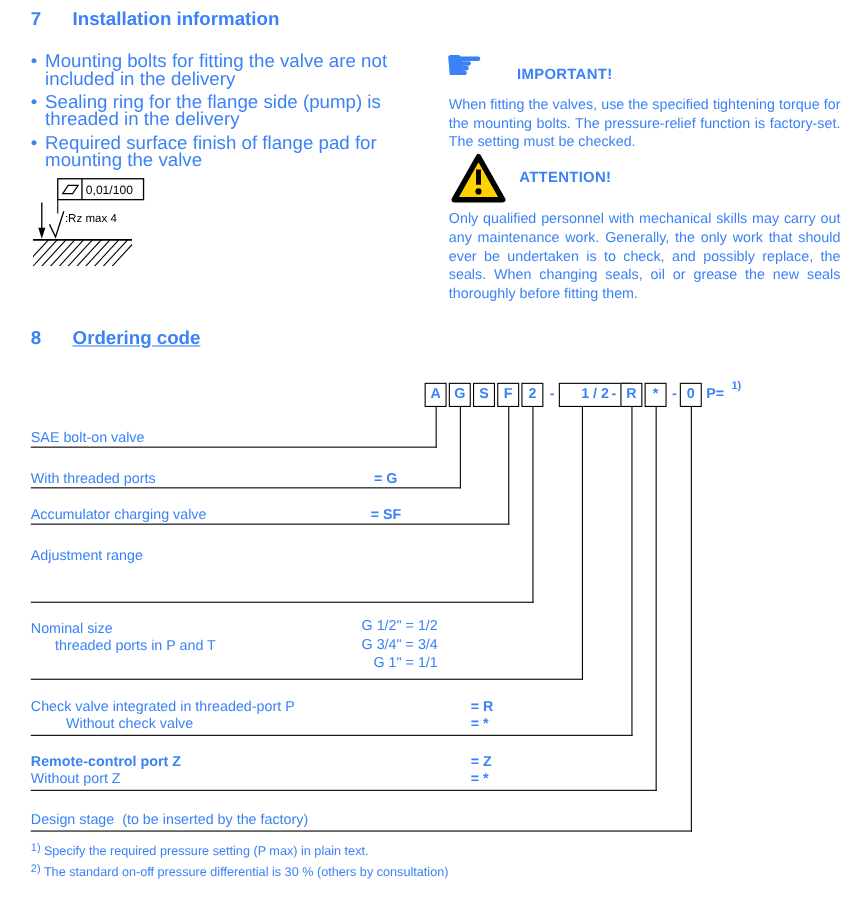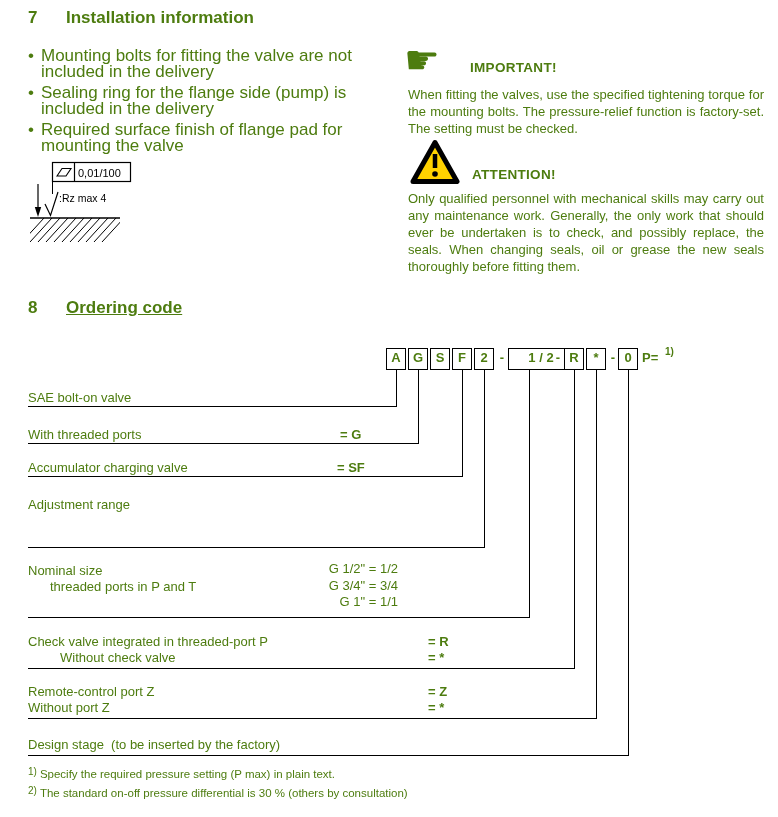--- a/index.html
+++ b/index.html
@@ -1,16 +1,16 @@
 <!DOCTYPE html>
 <html><head>
 <meta charset="utf-8">
 <style>
   html,body{margin:0;padding:0;background:#fff;}
-  .page{position:relative;width:778px;height:817px;background:#fff;color:#4d7c0f;
+  .page{position:relative;width:778px;height:817px;background:#fff;color:#3b82f6;
         font-family:"Liberation Sans","DejaVu Sans",sans-serif;overflow:hidden;}
   .abs{position:absolute;}
   .h1{position:absolute;left:28px;font-size:17px;font-weight:bold;}
   .h1-num{display:inline-block;width:38px;}
   .t13{font-size:13px;line-height:17px;}
   .bullets{position:absolute;left:28px;top:48px;width:352px;margin:0;padding:0;list-style:none;}
   .bullets li{position:relative;padding-left:13px;margin-bottom:5px;font-size:17px;line-height:16px;}
   .bullets li::before{content:"\2022";position:absolute;left:0;top:0;}
   .rcol{left:408px;width:356px;text-align:justify;}
   .warnhead{position:absolute;font-size:13.5px;font-weight:bold;letter-spacing:.3px;}
@@ -35,21 +35,21 @@
 <body>
 
 <div class="page">
 
   <div class="h1" style="top:8px;">
     <span class="h1-num">7</span><span>Installation information</span>
   </div>
 
   <ul class="bullets">
     <li>Mounting bolts for fitting the valve are not included in the delivery</li>
-    <li>Sealing ring for the flange side (pump) is included in the delivery</li>
+    <li>Sealing ring for the flange side (pump) is threaded in the delivery</li>
     <li>Required surface finish of flange pad for mounting the valve</li>
   </ul>
 
   <svg class="abs" style="left:28px;top:156px;" width="170" height="95" viewBox="0 0 170 95">
     <defs>
       <clipPath id="hatchclip">
           <rect x="2" y="62" width="90" height="24"></rect>
         </clipPath>
     </defs>
 
@@ -84,21 +84,21 @@
 
   <span class="hand">☛</span>
   <div class="warnhead" style="left:470px;top:60px;">IMPORTANT!</div>
   <p class="abs rcol t13" style="top:86px;">When fitting the valves, use the specified tightening torque for the mounting bolts. The pressure-relief function is factory-set. The setting must be checked.</p>
 
   <svg class="abs" style="left:410px;top:139px;" width="50" height="46" viewBox="0 0 50 46">
     <path d="M25,3.5 L47,42.5 L3,42.5 Z" fill="#FFD200" stroke="#000" stroke-width="5" stroke-linejoin="round"></path>
     <line x1="25" y1="15" x2="25" y2="29" stroke="#000" stroke-width="4.5"></line>
     <circle cx="25" cy="35" r="2.8" fill="#000"></circle>
   </svg>
-  <div class="warnhead" style="left:472px;top:167px;">ATTENTION!</div>
+  <div class="warnhead" style="left:472px;top:153px;">ATTENTION!</div>
   <p class="abs rcol t13" style="top:190px;">Only qualified personnel with mechanical skills may carry out any maintenance work. Generally, the only work that should ever be undertaken is to check, and possibly replace, the seals. When changing seals, oil or grease the new seals thoroughly before fitting them.</p>
 
   <div class="h1" style="top:298px;text-decoration:underline;">
     <span class="h1-num">8</span><span>Ordering code</span>
   </div>
 
   <div class="cbox" style="left:386px;">A</div>
   <div class="cbox" style="left:408px;">G</div>
   <div class="cbox" style="left:430px;">S</div>
   <div class="cbox" style="left:452px;">F</div>
@@ -147,21 +147,21 @@
     <div>G 1/2" = 1/2</div>
     <div>G 3/4" = 3/4</div>
     <div>G 1" = 1/1</div>
   </div>
 
   <div class="rowlab" style="left:28px;top:634px;">Check valve integrated in threaded-port P</div>
   <div class="rowval" style="left:428px;top:634px;">= R</div>
   <div class="rowlab" style="left:28px;top:650px;margin-left:32px;">Without check valve</div>
   <div class="rowval" style="left:428px;top:650px;">= *</div>
 
-  <div class="rowlab" style="left:28px;top:684px;">Remote-control port Z</div>
+  <div class="rowlab" style="left:28px;top:684px;font-weight:bold;">Remote-control port Z</div>
   <div class="rowval" style="left:428px;top:684px;">= Z</div>
   <div class="rowlab" style="left:28px;top:700px;">Without port Z</div>
   <div class="rowval" style="left:428px;top:700px;">= *</div>
 
   <div class="rowlab" style="left:28px;top:737px;">Design stage  (to be inserted by the factory)</div>
 
   <div class="fnote" style="top:768px;">
     <span class="fnum">1)</span><span>Specify the required pressure setting (P max) in plain text.</span>
   </div>
   <div class="fnote" style="top:787px;">

